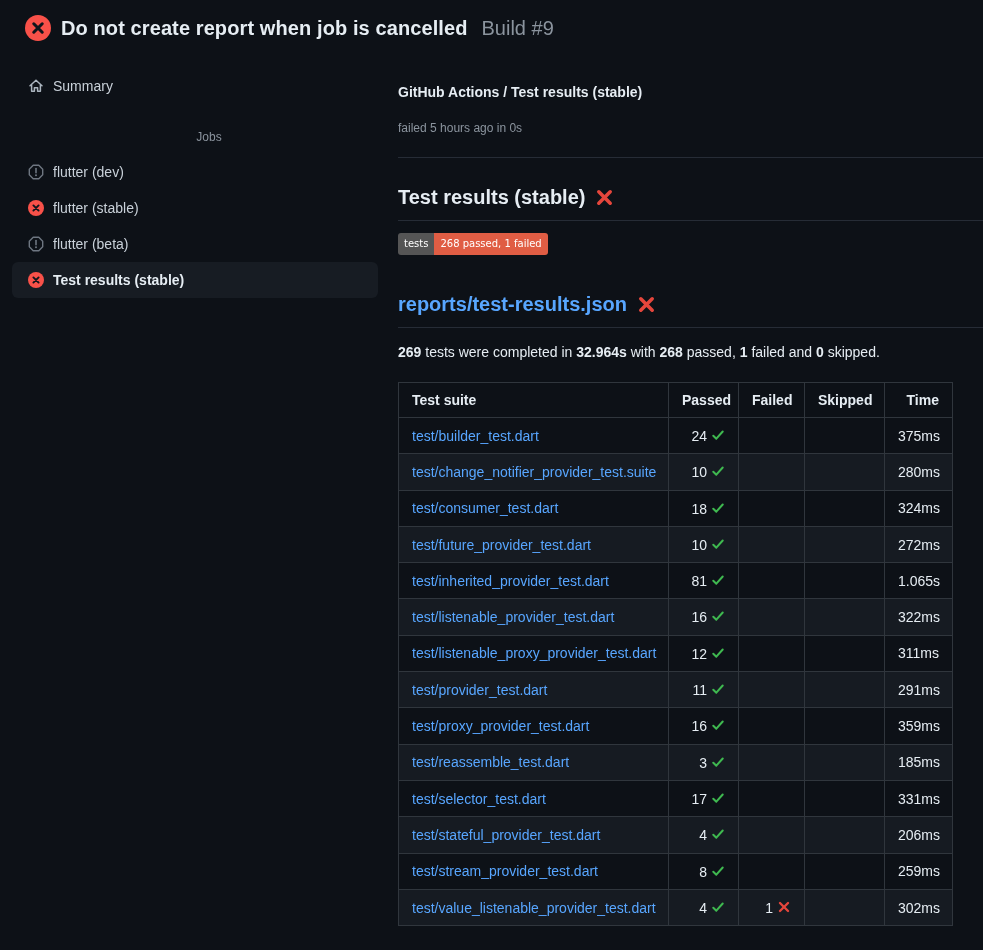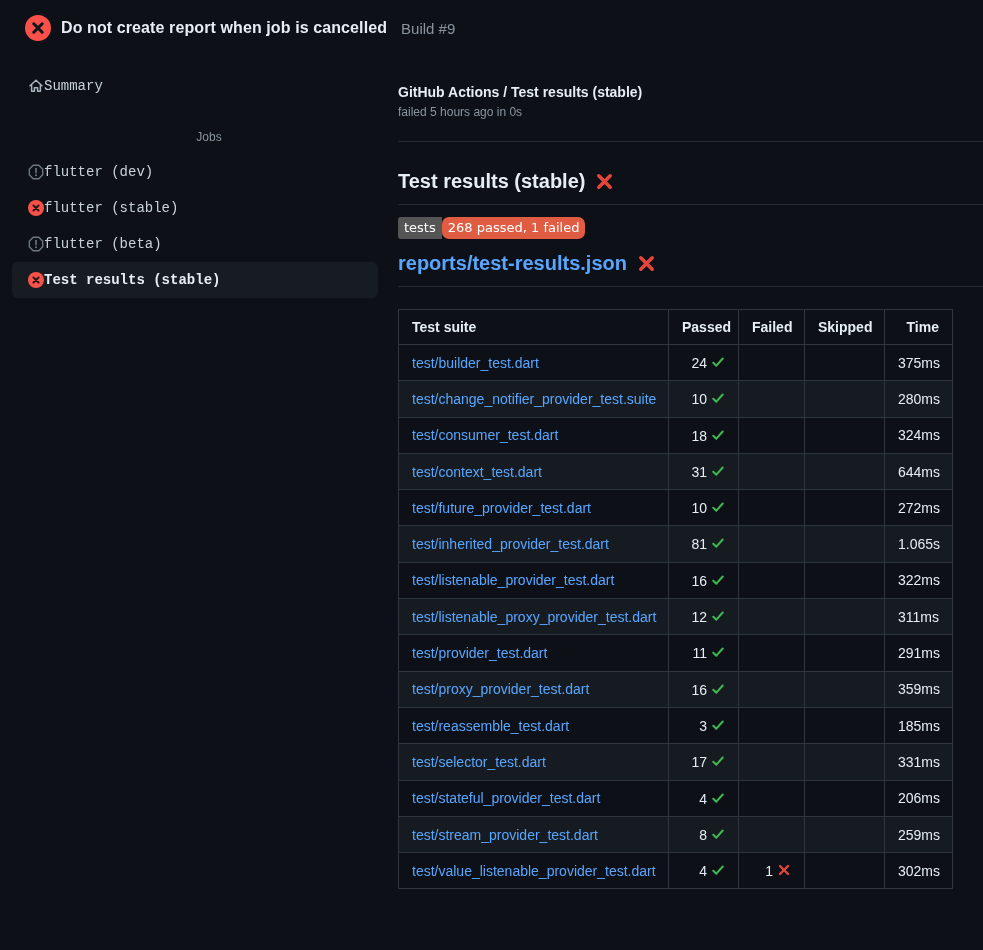--- a/index.html
+++ b/index.html
@@ -11,49 +11,49 @@
   }
   *{box-sizing:border-box;}
   html,body{margin:0;padding:0;}
   body{
     width:983px;height:950px;overflow:hidden;
     background:var(--c-background);color:var(--c-text);
     font-family:"Liberation Sans","DejaVu Sans",sans-serif;font-size:14px;
   }
   
   .app-header{display:flex;align-items:center;gap:10px;padding:15px 24px 13px 25px;}
-  .app-header .title{font-size:16px;font-weight:700;letter-spacing:.1px;}
-  .app-header .build{font-size:15px;font-weight:400;color:var(--c-muted);margin-left:4px;}
+  .app-header .title{font-size:20px;font-weight:700;letter-spacing:.1px;}
+  .app-header .build{font-size:20px;font-weight:400;color:var(--c-muted);margin-left:4px;}
   
   .content{display:flex;align-items:flex-start;}
   .sidebar{width:390px;flex:none;padding-top:14px;}
-  .side-item{display:flex;align-items:flex-end;margin:0 12px;padding:10px 16px;
-             border-radius:6px;color:#c9d1d9;cursor:pointer;font-family:Liberation Mono, monospace;}
+  .side-item{display:flex;align-items:flex-end;gap:9px;margin:0 12px;padding:10px 16px;
+             border-radius:6px;color:#c9d1d9;cursor:pointer;}
   .side-item .lbl{font-size:14px;font-weight:500;}
   .side-item.selected{background:var(--c-selected-bg);color:var(--c-text);}
   .side-item.selected .lbl{font-weight:700;}
   .jobs-label{color:var(--c-muted);font-size:12px;margin:26px 0 10px 28px;text-align:center;}
   .icon16{width:16px;height:16px;flex:none;display:block;}
   
   .main{flex:1;padding:30px 0 0 8px;min-width:0;}
   .check-title{font-size:14px;font-weight:700;}
-  .check-sub{font-size:12px;color:var(--c-muted);margin-top:5px;}
+  .check-sub{font-size:12px;color:var(--c-muted);margin-top:21px;}
   .divider{border:none;border-top:1px solid var(--c-divider);margin:22px 0 0 0;}
   h2.sec{display:flex;align-items:center;gap:10px;font-size:20px;font-weight:700;
          line-height:26px;margin:26px 0 0 0;padding-bottom:10px;
          border-bottom:1px solid var(--c-divider);}
-  h2.sec.file{margin-top:11px;}
+  h2.sec.file{margin-top:36px;}
   h2.sec.file .sec-text{color:var(--c-link);cursor:pointer;}
   .xmark{width:19px;height:19px;flex:none;}
   
   .badge{display:inline-flex;margin-top:12px;border-radius:3px;overflow:hidden;
-         font-size:13px;line-height:11px;color:#ffffff;font-family:"DejaVu Sans",sans-serif;}
+         font-size:10px;line-height:11px;color:#ffffff;font-family:"DejaVu Sans",sans-serif;}
   .badge .seg{padding:5px 6px 6px 6px;}
   .badge .seg.label{background:var(--c-badge-label-bg);}
-  .badge .seg.value{background:var(--c-badge-value-bg);border-radius:7px;}
+  .badge .seg.value{background:var(--c-badge-value-bg);}
   
   .summary-line{margin:16px 0 0 0;font-size:14px;color:var(--c-text);}
   .summary-line b{font-weight:700;}
   
   table.results{border-collapse:collapse;table-layout:fixed;width:554px;margin-top:22px;}
   table.results th,table.results td{border:1px solid var(--c-border);padding:7px 13px;
       font-size:14px;line-height:20px;overflow:hidden;white-space:nowrap;}
   table.results th{font-weight:700;text-align:right;}
   table.results th:first-child{text-align:left;}
   table.results td.num,table.results td.time{text-align:right;}
@@ -138,20 +138,21 @@
       <span class="seg value">268 passed, 1 failed</span>
     </div>
 
     <h2 class="sec file">
       <span class="sec-text">reports/test-results.json</span>
       <svg class="xmark" viewBox="0 0 16 16">
         <path d="M3.2 3.2 L12.8 12.8 M12.8 3.2 L3.2 12.8" stroke="var(--c-emoji-red)" stroke-width="3" stroke-linecap="round"></path>
       </svg>
     </h2>
 
+    <p class="summary-line"><b>269</b><span> tests were completed in </span><b>32.964s</b><span> with </span><b>268</b><span> passed, </span><b>1</b><span> failed and </span><b>0</b><span> skipped.</span></p>
 
     <table class="results">
       <colgroup>
         <col style="width:270px">
           <col style="width:70px">
           <col style="width:66px">
         <col style="width:80px">
           <col style="width:68px">
       </colgroup>
       <thead>
@@ -212,37 +213,20 @@
             </td>
             <td class="num">
               <span class="val"></span>
             </td>
             <td class="num">
               <span class="val"></span>
             </td>
             <td class="time">324ms</td>
           </tr>
 
-          <tr>
-            <td>
-              <a class="suite-link">test/context_test.dart</a>
-            </td>
-            <td class="num">
-              <span class="val">31</span><svg class="cell-ic check" viewBox="0 0 16 16">
-                <path d="M2.6 8.8 L6.1 12.2 L13.4 4" fill="none" stroke="var(--c-green)" stroke-width="2.3" stroke-linecap="round" stroke-linejoin="round"></path>
-              </svg>
-            </td>
-            <td class="num">
-              <span class="val"></span>
-            </td>
-            <td class="num">
-              <span class="val"></span>
-            </td>
-            <td class="time">644ms</td>
-          </tr>
 
           <tr>
             <td>
               <a class="suite-link">test/future_provider_test.dart</a>
             </td>
             <td class="num">
               <span class="val">10</span><svg class="cell-ic check" viewBox="0 0 16 16">
                 <path d="M2.6 8.8 L6.1 12.2 L13.4 4" fill="none" stroke="var(--c-green)" stroke-width="2.3" stroke-linecap="round" stroke-linejoin="round"></path>
               </svg>
             </td>

